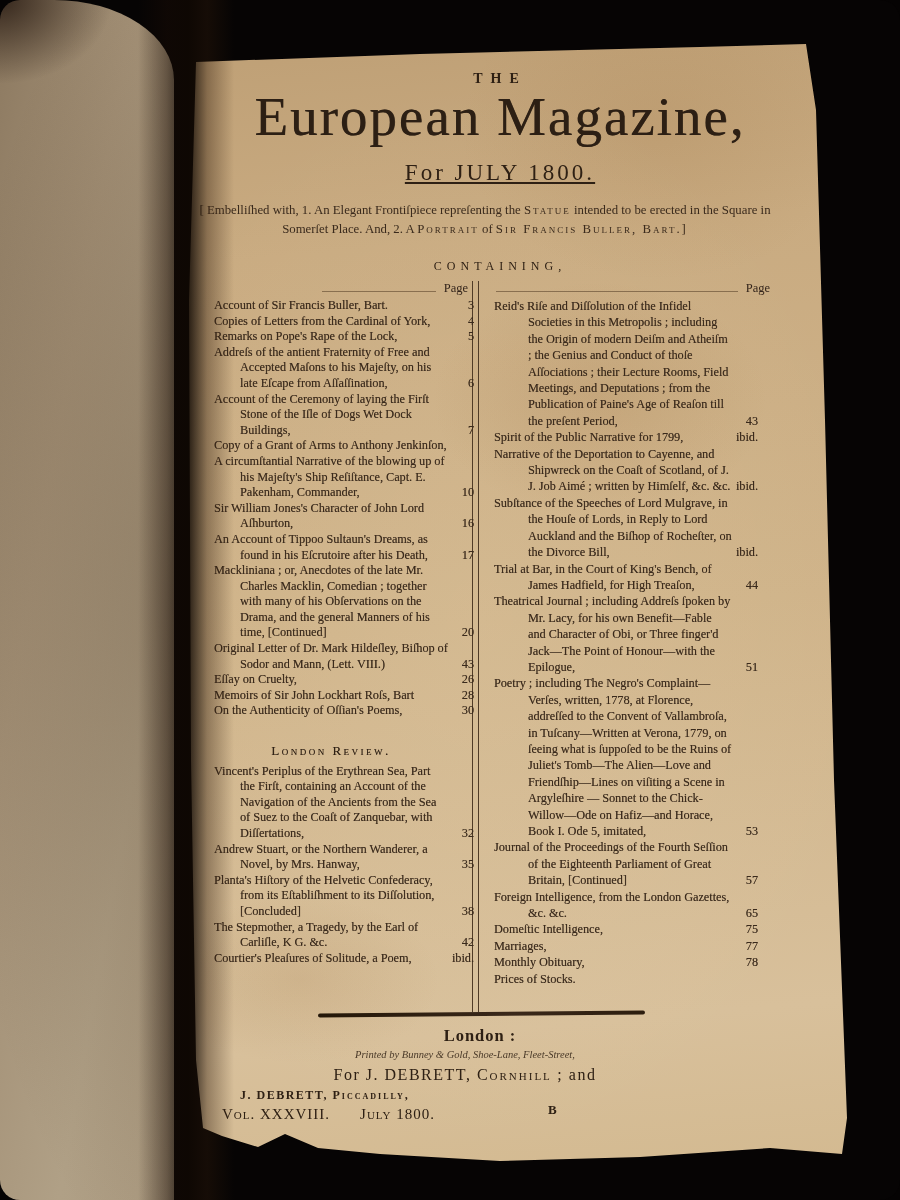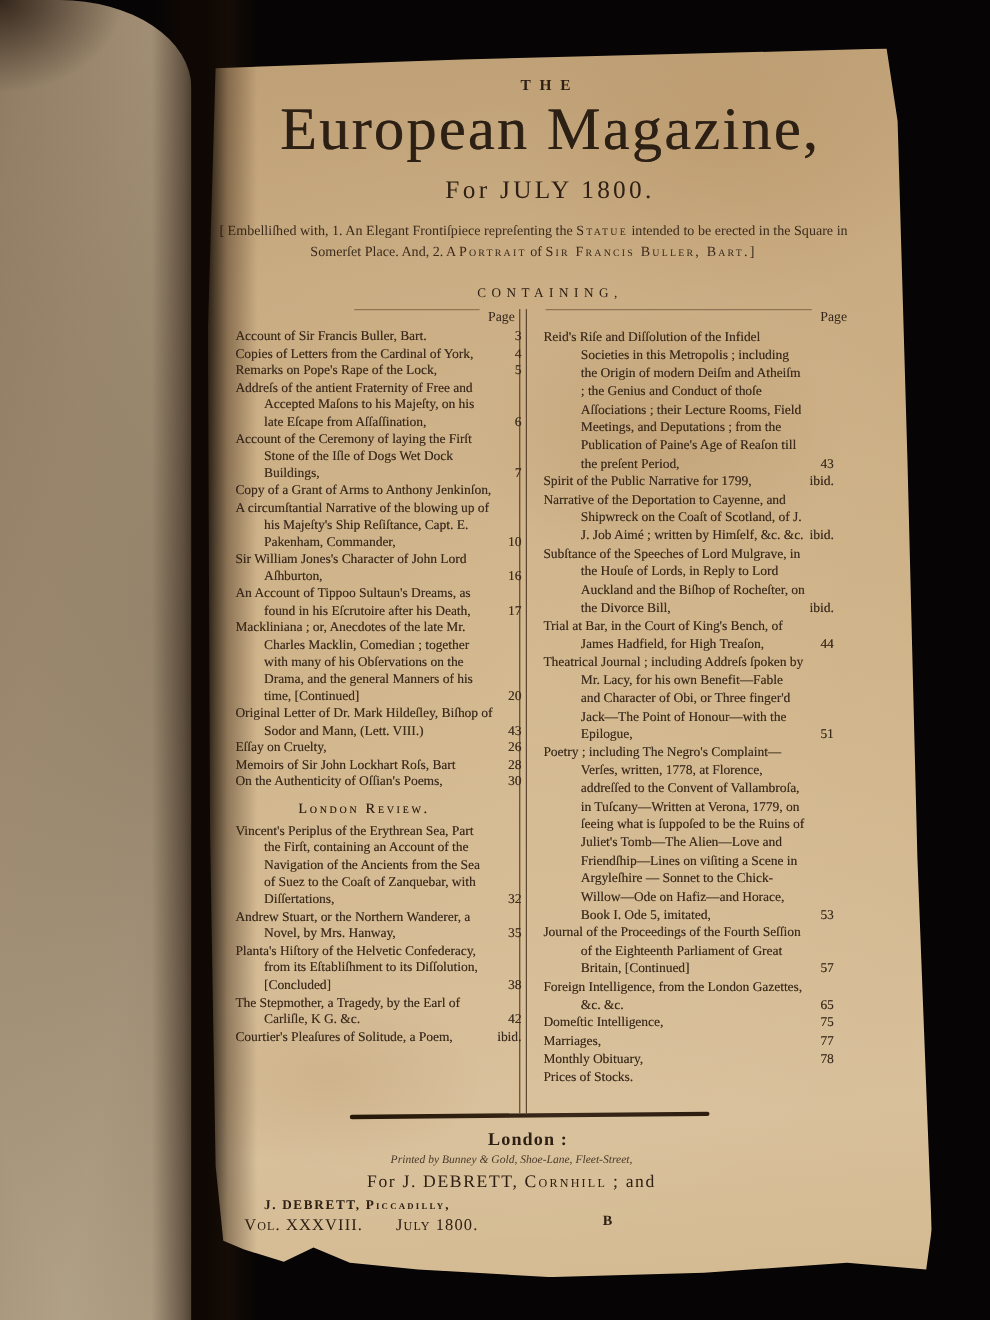--- a/index.html
+++ b/index.html
@@ -1,17 +1,17 @@
 <!DOCTYPE html>
 <html><head>
 <meta charset="utf-8">
 <style>
   html,body{margin:0;padding:0;background:#050303;}
   .scene{position:relative;width:900px;height:1200px;background:#060404;overflow:hidden;
-         font-family:"Liberation Serif","DejaVu Serif",serif;}
+         font-family:"Liberation Serif","DejaVu Serif",serif;border-radius:20px;}
 
   
   .facing-page{position:absolute;left:0;top:0;width:174px;height:1200px;
     border-radius:0 120px 0 0 / 0 80px 0 0;
     background:
       radial-gradient(160px 120px at 0px 0px, rgba(25,12,6,.75), rgba(25,12,6,0) 70%),
       radial-gradient(300px 900px at 100% 50%, rgba(60,40,20,.25), rgba(60,40,20,0) 75%),
       linear-gradient(100deg,#8d7a61 0%,#a39076 35%,#b0a086 70%,#ab9a80 100%);}
 
   
@@ -39,45 +39,45 @@
 
   .abs{position:absolute;}
   .sc{font-variant:small-caps;}
   .scs{font-variant:small-caps;letter-spacing:2px;}
 
   .the{left:190px;top:71px;width:620px;text-align:center;font-size:14px;font-weight:700;
        letter-spacing:8px;color:#2e2014;}
   .title{left:150px;top:85px;width:700px;text-align:center;font-size:55px;letter-spacing:2px;
        color:#2c1f14;text-shadow:.4px 0 .6px rgba(44,31,20,.8);white-space:nowrap;}
   .issue{left:190px;top:160px;width:620px;text-align:center;font-size:23px;letter-spacing:3px;
-       color:#2e2014;}
+       color:#2e2014;text-decoration:underline;}
 
   .embellish{left:178px;top:201px;width:614px;text-align:center;font-size:12.8px;
        line-height:18.5px;color:#3a2a1c;}
 
   .containing{left:190px;top:259px;width:620px;text-align:center;font-size:12px;font-weight:400;
        letter-spacing:5px;color:#2e2014;}
 
-  .colhead{top:281px;display:flex;font-size:12.5px;color:#33241a;}
+  .colhead{top:281px;display:flex;align-items:flex-end;font-size:12.5px;color:#33241a;}
   .colhead .hline{flex:1;height:1px;background:rgba(70,48,26,.5);margin:0 8px 4px 0;}
   .colhead.left{left:322px;width:146px;}
   .colhead.right{left:496px;width:274px;}
 
   .divider{left:472px;top:281px;width:5px;height:731px;
        border-left:1.5px solid #503b26;border-right:1.5px solid #503b26;}
 
   .col{font-size:12.2px;color:#3a2a1c;text-shadow:.2px 0 .3px rgba(58,42,28,.55);}
   .colL{left:214px;top:298px;width:234px;line-height:15.6px;}
   .colR{left:494px;top:298px;width:238px;line-height:16.4px;}
   .entry{position:relative;padding-left:26px;text-indent:-26px;}
   .colR .entry{padding-left:34px;text-indent:-34px;}
   .pgno{position:absolute;right:-26px;bottom:0;width:24px;text-align:right;text-indent:0;
        white-space:nowrap;}
   .sec-head{text-align:center;font-variant:small-caps;letter-spacing:2.5px;font-size:13px;
-       padding:8px 0 5px;color:#2e2014;}
+       padding:8px 0 5px;color:#2e2014;margin-top:16px;}
 
   .endrule{left:318px;top:1012px;width:327px;height:4px;transform:rotate(-.5deg);
        background:linear-gradient(90deg,#241708,#3a281a 60%,#2c1d0e);border-radius:2px;}
 
   .imprint-city{left:330px;top:1026px;width:300px;text-align:center;font-size:16.5px;
        font-weight:700;letter-spacing:1px;color:#2e2014;}
   .imprint-printer{left:240px;top:1049px;width:450px;text-align:center;font-style:italic;
        font-size:10.5px;color:rgba(58,42,28,.9);}
   .imprint-for1{left:240px;top:1066px;width:450px;text-align:center;font-size:16px;
        letter-spacing:1.5px;color:#2e2014;}

